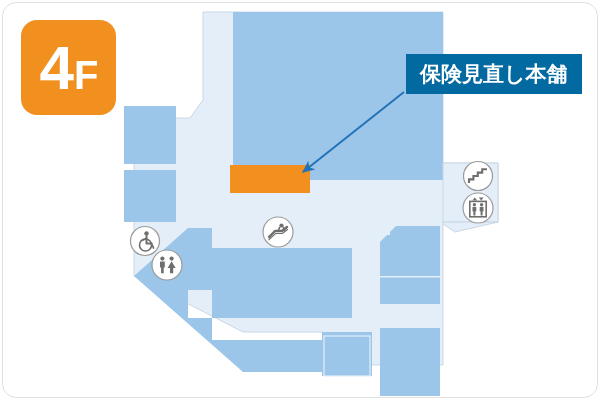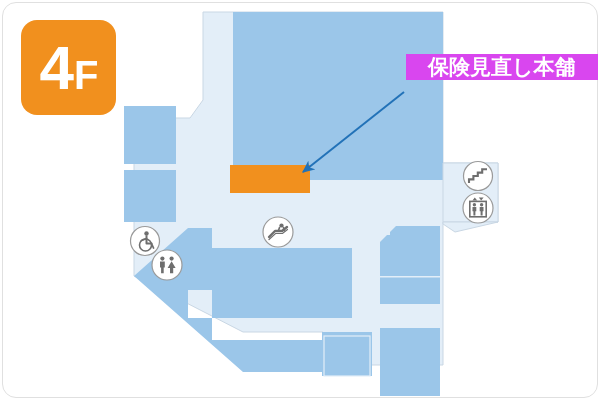--- a/index.html
+++ b/index.html
@@ -66,26 +66,26 @@
   }
   #floor-badge .fsuffix {
     font-size: 40px;
     margin-left: 1px;
   }
   
   #callout {
     position: absolute;
     left: 406px;
     top: 54px;
-    height: 26px;
-    background: #d946ef;
+    height: 40px;
+    background: #0369a1;
     color: #ffffff;
     display: flex;
     align-items: center;
-    padding: 0 22px;
+    padding: 0 14px;
     box-sizing: border-box;
     font-size: 21px;
     font-weight: bold;
     letter-spacing: 0px;
     white-space: nowrap;
     font-family: "Liberation Sans", sans-serif;
   }
 </style>
 </head>
 <body>

